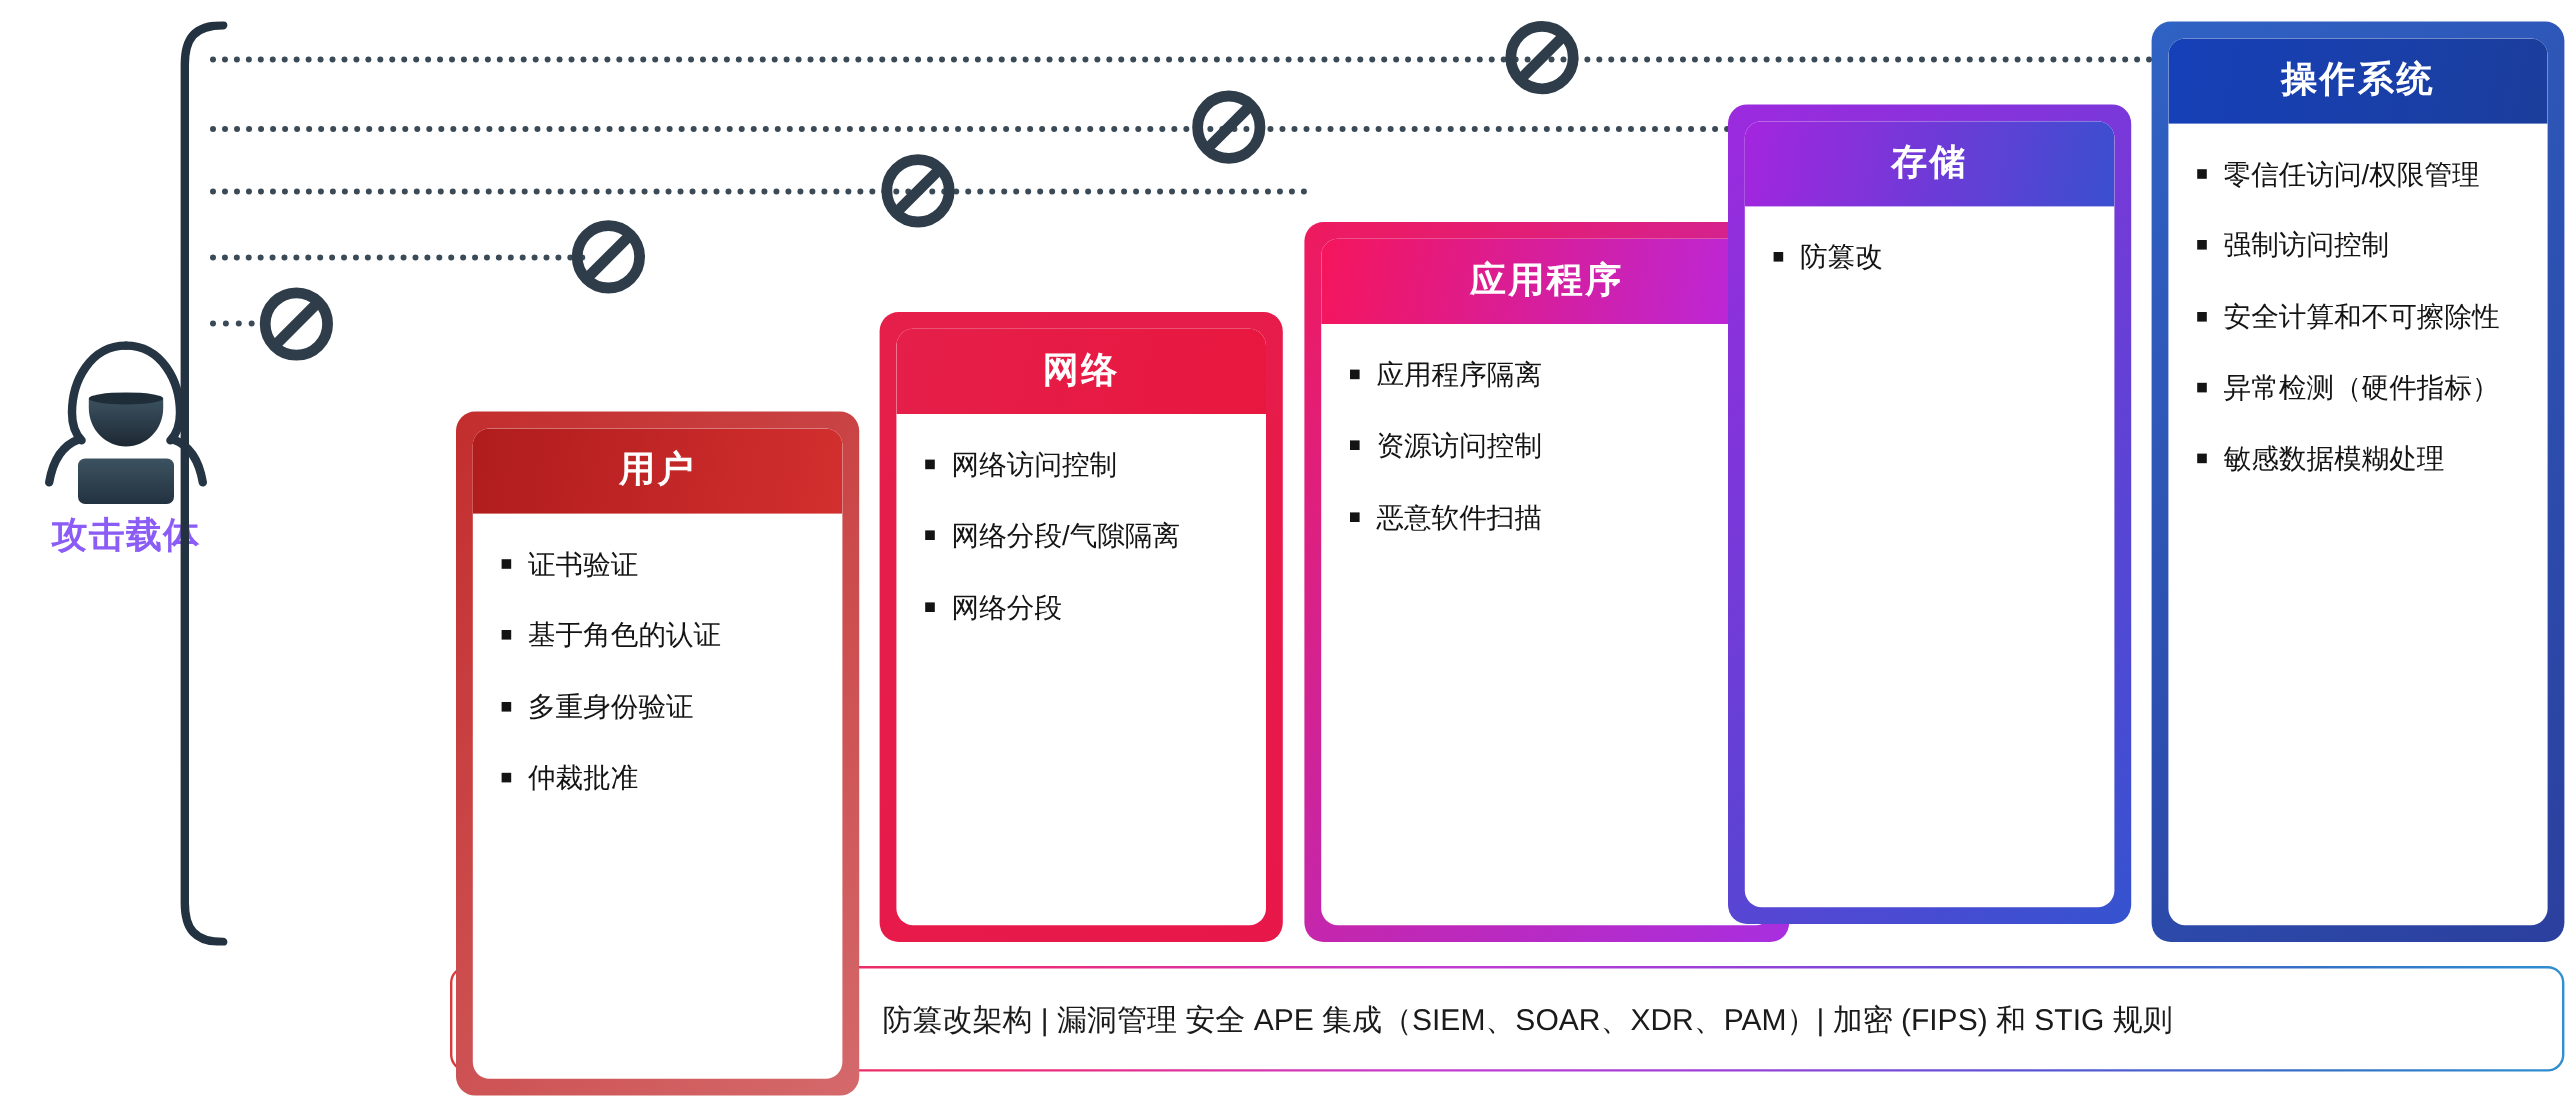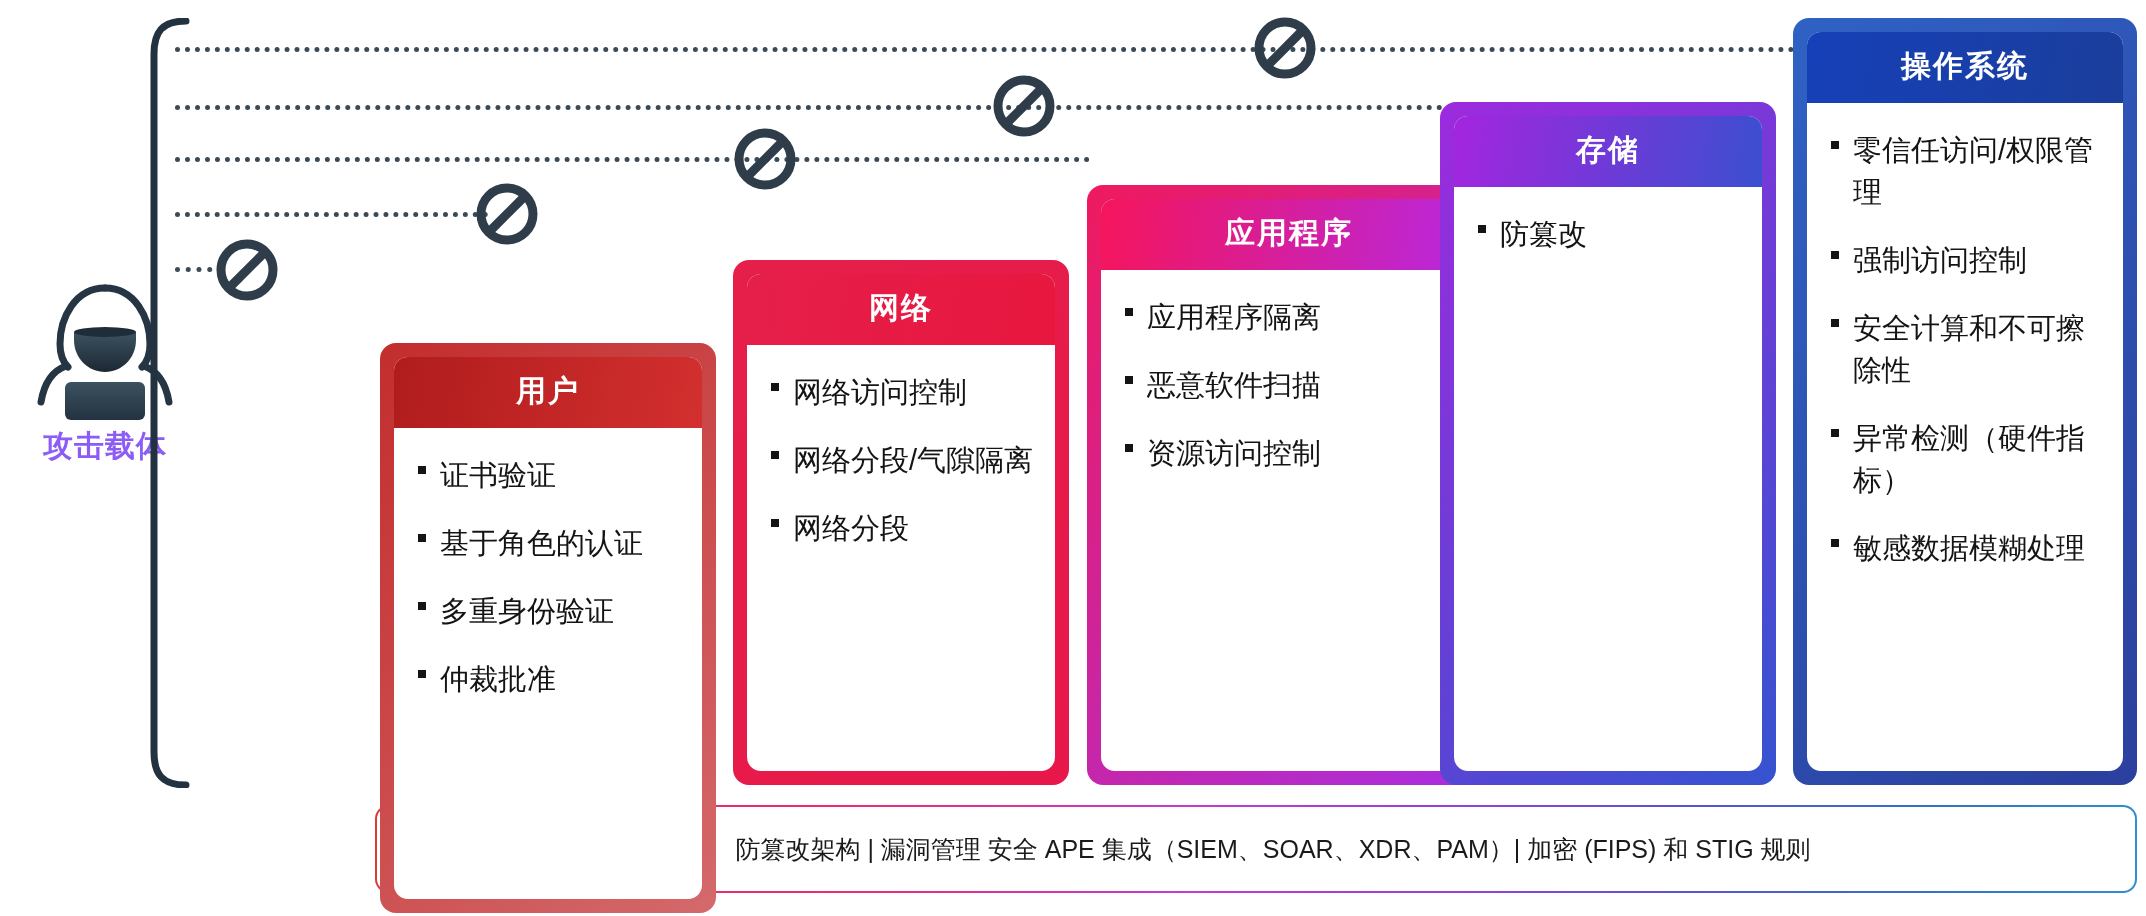--- a/index.html
+++ b/index.html
@@ -91,21 +91,21 @@
     text-align: center;
     padding: 14px 8px 16px 8px;
     letter-spacing: 2px;
   }
   .layer-body {
     flex: 1 1 auto;
     padding: 26px 14px 10px 22px;
   }
   .layer-item {
     position: relative;
-    font-size: 29px;
+    font-size: 23px;
     line-height: 1.45;
     color: #141414;
     margin-bottom: 26px;
     padding-left: 24px;
   }
   .layer-item:before {
     content: "";
     position: absolute;
     left: 2px;
     top: 12px;
@@ -231,27 +231,27 @@
         <div class="layer-item">网络分段</div>
       </div>
     </div>
   </div>
 
   <div class="layer-card" style="left: 1087px; top: 185px; width: 404px; height: 600px; background: linear-gradient(135deg, rgb(239, 26, 94), rgb(168, 47, 224));">
     <div class="layer-card-inner">
       <div class="layer-header" style="background: linear-gradient(100deg, rgb(245, 21, 91), rgb(182, 40, 226));">应用程序</div>
       <div class="layer-body">
         <div class="layer-item">应用程序隔离</div>
+        <div class="layer-item">资源访问控制</div>
         <div class="layer-item">恶意软件扫描</div>
-        <div class="layer-item">资源访问控制</div>
-      </div>
-    </div>
-  </div>
-
-  <div class="layer-card" style="left: 1440px; top: 102px; width: 336px; height: 683px; background: linear-gradient(135deg, rgb(157, 42, 222), rgb(53, 83, 207));">
+      </div>
+    </div>
+  </div>
+
+  <div class="layer-card" style="left: 1440px; top: 87px; width: 336px; height: 683px; background: linear-gradient(135deg, rgb(157, 42, 222), rgb(53, 83, 207));">
     <div class="layer-card-inner">
       <div class="layer-header" style="background: linear-gradient(100deg, rgb(164, 37, 222), rgb(58, 79, 208));">存储</div>
       <div class="layer-body">
         <div class="layer-item">防篡改</div>
       </div>
     </div>
   </div>
 
   <div class="layer-card" style="left: 1793px; top: 18px; width: 344px; height: 767px; background: linear-gradient(135deg, rgb(47, 98, 196), rgb(43, 63, 158));">
     <div class="layer-card-inner">

